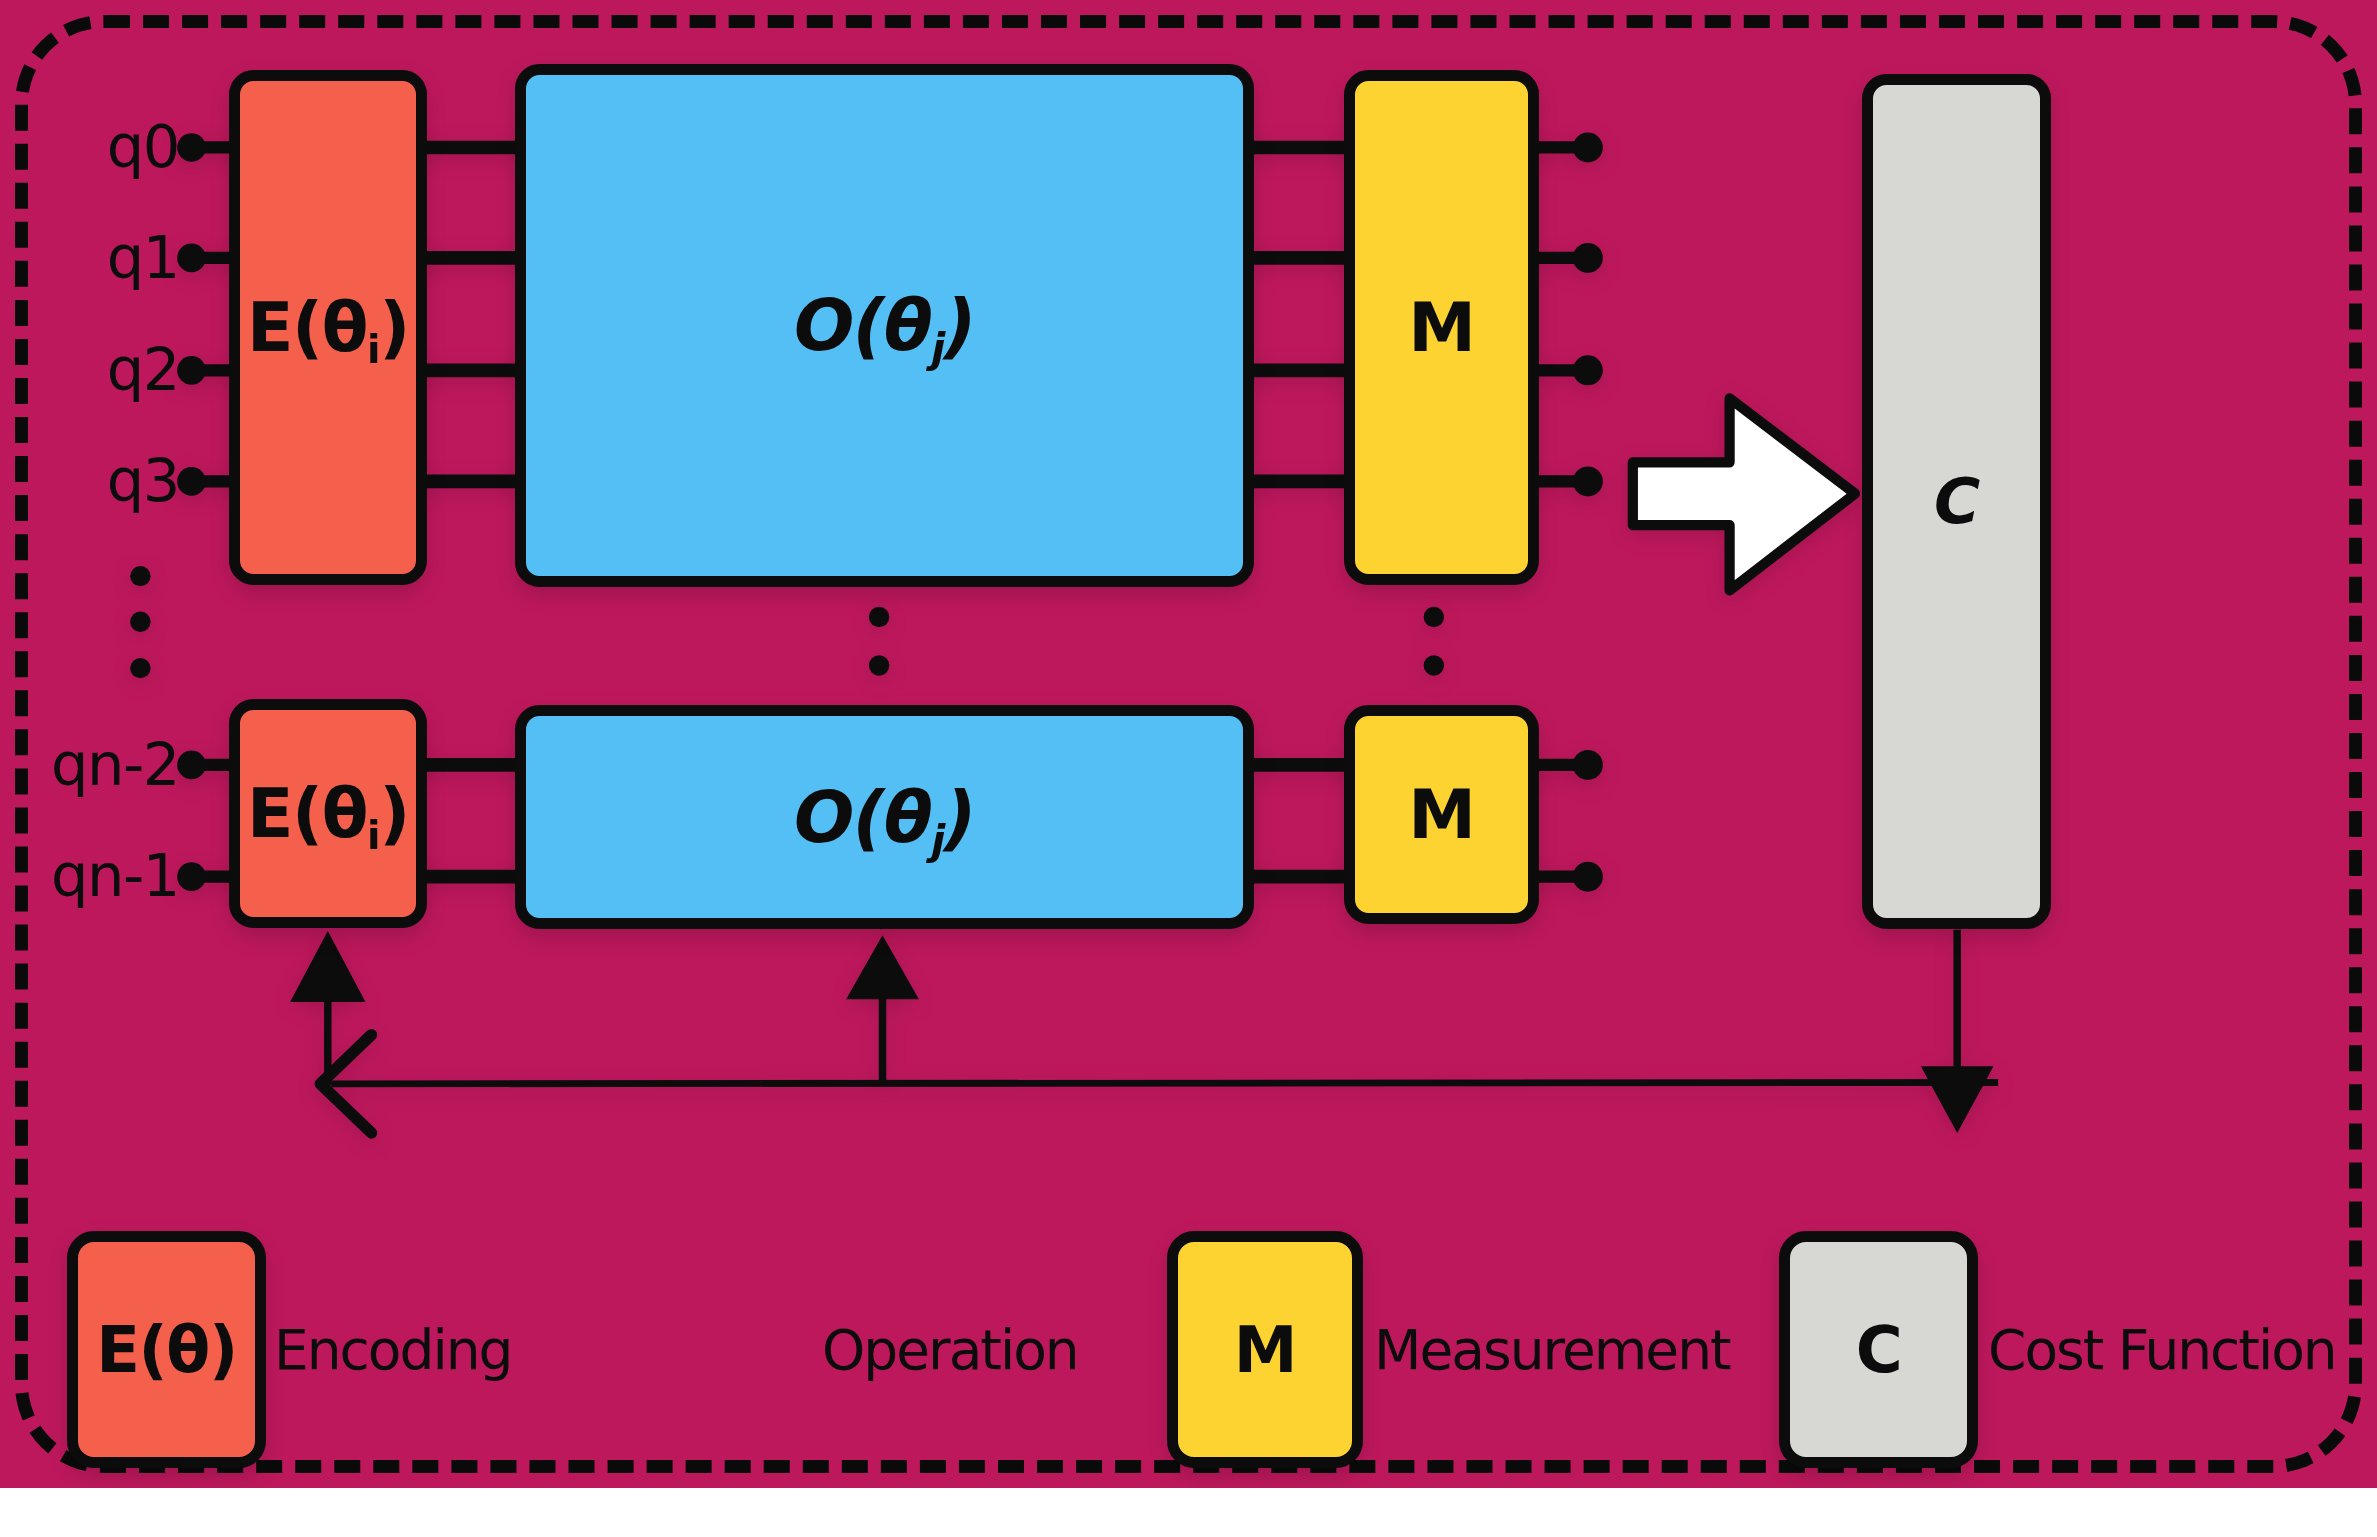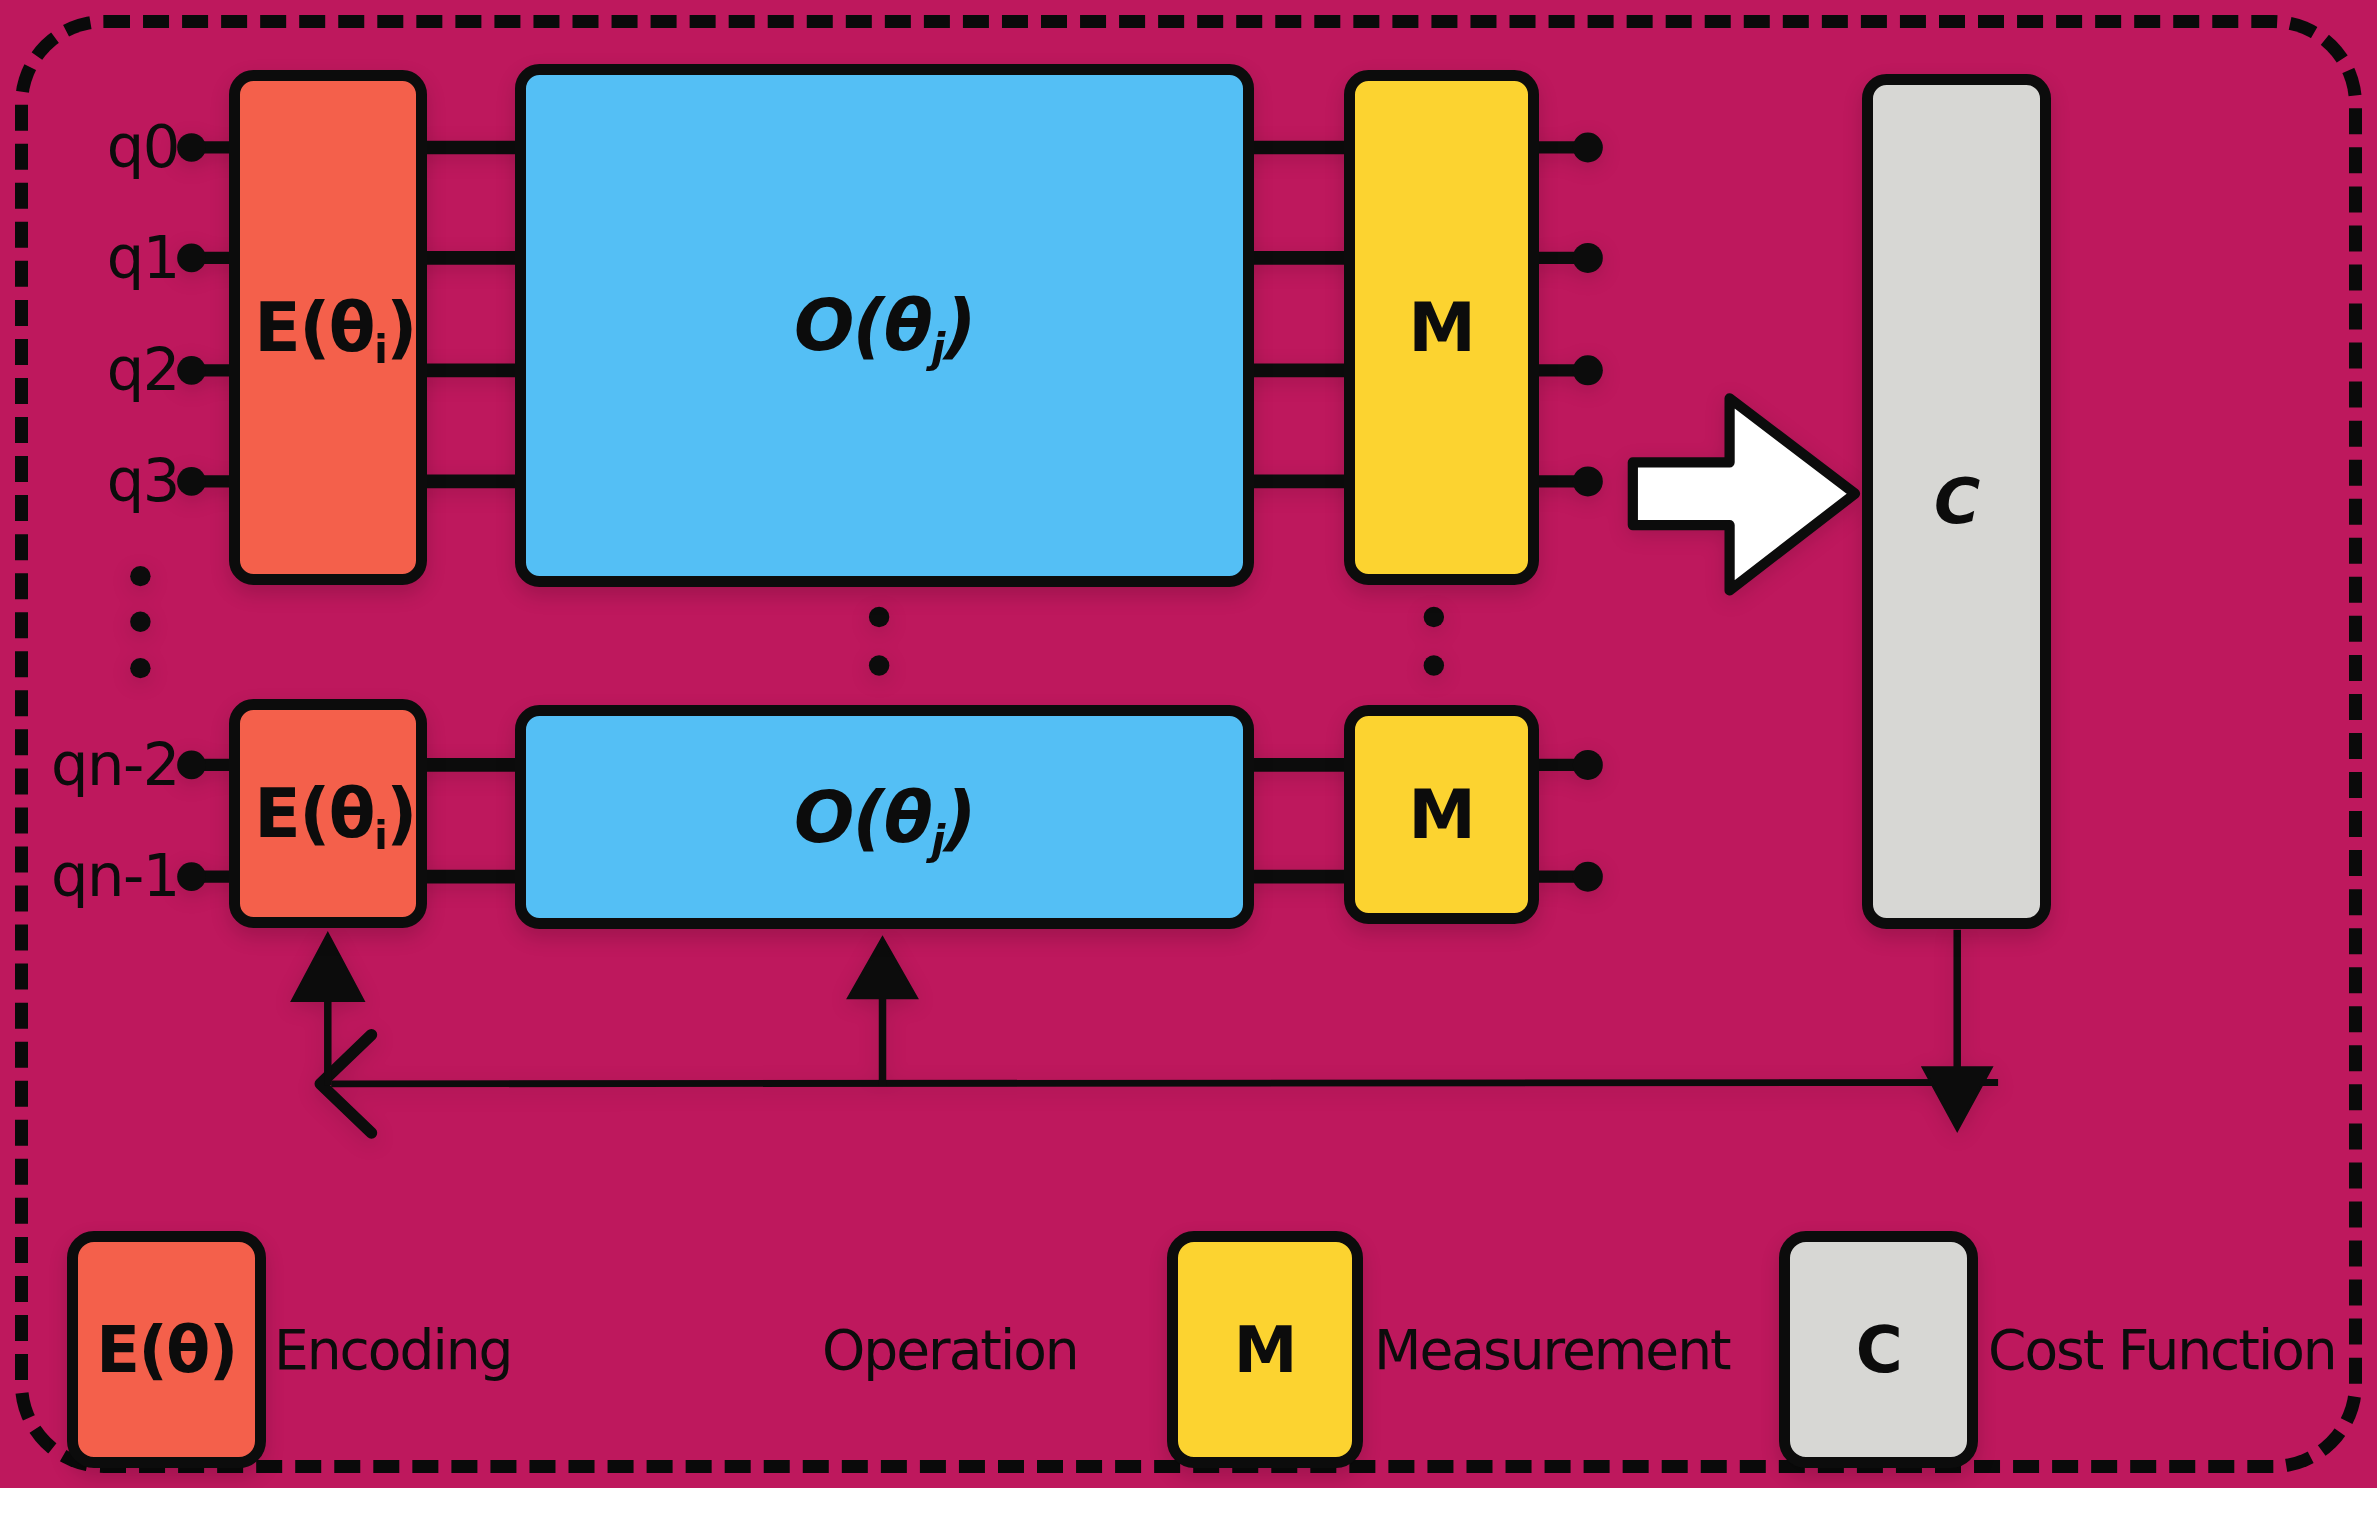--- a/index.html
+++ b/index.html
@@ -15,21 +15,21 @@
     pointer-events:none;
   }
   .lines { position:absolute; left:0; top:0; width:2377px; height:1538px;
            filter:drop-shadow(0 5.5px 9.5px rgba(0,0,0,0.14)); }
   .block {
     position:absolute; box-sizing:border-box;
     border:11px solid #0c0c0c; border-radius:24.5px;
     display:flex; align-items:center; justify-content:center;
     box-shadow:0 8.2px 20.4px rgba(0,0,0,0.16);
   }
-  .red    { background:#f4604b;justify-content:flex-end; }
+  .red    { background:#f4604b; }
   .blue   { background:#54bff5; }
   .yellow { background:#fcd330; }
   .gray   { background:#d7d7d4; }
   .blabel { font-weight:bold; font-size:68px; letter-spacing:-1.4px; white-space:nowrap; }
   .blabel sub { font-size:0.58em; line-height:0; vertical-align:-0.3em; }
   .op-label { font-size:71px; font-style:italic;text-align:right; }
   .c-label  { font-size:63px; font-style:italic; }
   .qlabel {
     position:absolute; left:0; width:179px; height:72px; line-height:72px;
     text-align:right; font-size:59px; letter-spacing:-1.4px; white-space:nowrap;

